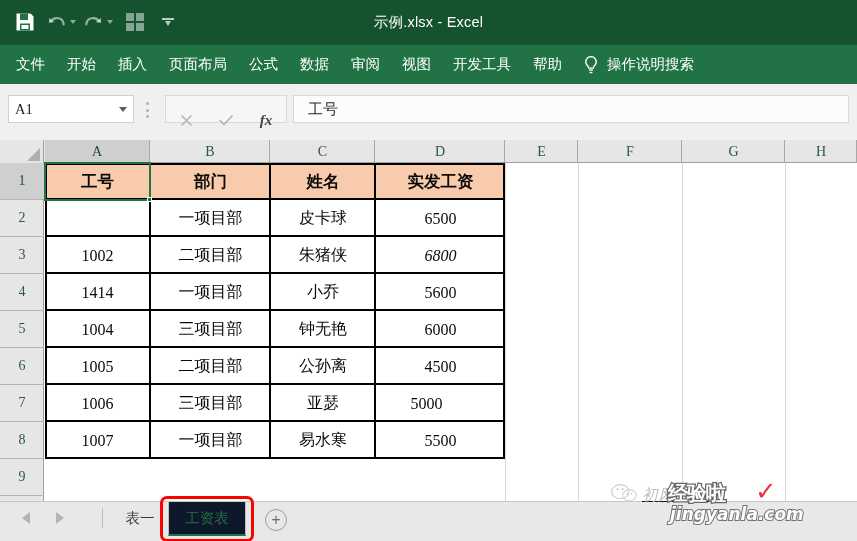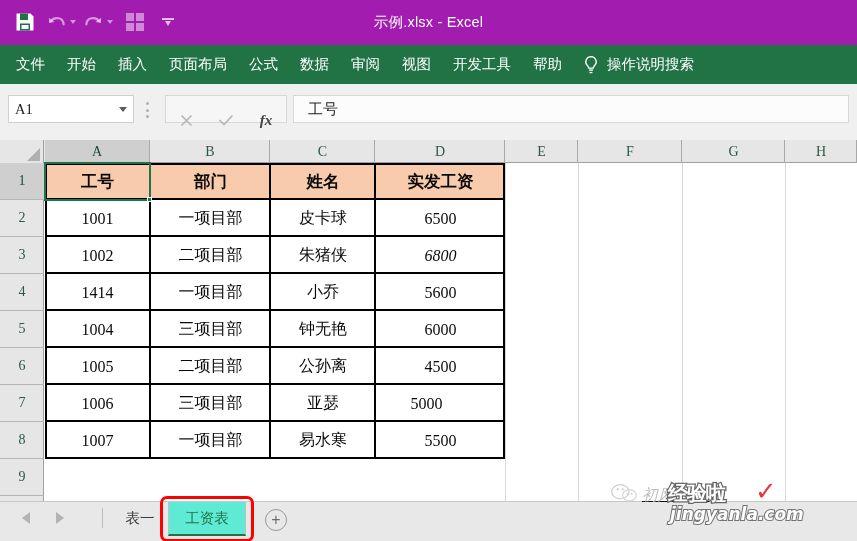--- a/index.html
+++ b/index.html
@@ -7,21 +7,21 @@
     width: 857px; height: 541px;
     overflow: hidden;
     font-family: "Liberation Sans", "DejaVu Sans", sans-serif;
     background: #ffffff;
   }
   #app { position: relative; width: 857px; height: 541px; }
 
   
   .titlebar {
     position: absolute; left: 0; top: 0; width: 857px; height: 45px;
-    background: #a21caf;
+    background: #14532d;
   }
   .qat { position: absolute; left: 14px; top: 8px; display: flex; align-items: center; height: 28px; }
   .qat-btn {
     display: flex; align-items: center; justify-content: center;
     height: 26px; cursor: default;
   }
   .icon-save { width: 22px; height: 22px; margin-right: 10px; }
   .icon-undo, .icon-redo { width: 21px; height: 21px; }
   .caret {
     width: 0; height: 0; margin-left: 3px; margin-right: 7px;
@@ -163,21 +163,21 @@
   .arw.l { border-top: 6px solid transparent; border-bottom: 6px solid transparent; border-right: 8px solid #b3b3b3; }
   .arw.r { border-top: 6px solid transparent; border-bottom: 6px solid transparent; border-left: 8px solid #b3b3b3; }
   .tabsep { position: absolute; left: 102px; top: 6px; width: 1px; height: 20px; background: #bdbdbd; }
   .sheettab {
     position: absolute; top: 0; height: 33px;
     display: flex; align-items: center; justify-content: center;
     font-size: 14.5px; font-family: "Liberation Serif", serif;
     color: #3c3c3c; padding: 0 12px; cursor: default;
   }
   .sheettab.active {
-    background: #5eead4; color: #217346; font-weight: normal;
+    background: #0f172a; color: #217346; font-weight: normal;
     border-left: 1px solid #c0c0c0; border-right: 1px solid #c0c0c0;
     border-bottom: 2.5px solid #217346;
     height: 34px;
   }
   .addsheet {
     position: absolute; left: 265px; top: 7px; width: 22px; height: 22px;
     border: 1.5px solid #9a9a9a; border-radius: 50%;
     display: flex; align-items: center; justify-content: center;
     color: #6d6d6d; font-size: 16px; line-height: 1;
   }
@@ -351,21 +351,20 @@
       <div class="gline-v" style="left:460px;"></div>
       <div class="gline-v" style="left:533px;"></div>
       <div class="gline-v" style="left:637px;"></div>
       <div class="gline-v" style="left:740px;"></div>
 
       <div class="cell hdrcell" style="left:0px;   top:0px; width:105px; height:37px;">工号</div>
       <div class="cell hdrcell" style="left:106px; top:0px; width:119px; height:37px;">部门</div>
       <div class="cell hdrcell" style="left:226px; top:0px; width:104px; height:37px;">姓名</div>
       <div class="cell hdrcell" style="left:331px; top:0px; width:129px; height:37px;">实发工资</div>
 
-      <div class="cell" style="left:0px;   top:37px; width:105px; height:37px;">1001</div>
       <div class="cell" style="left:106px; top:37px; width:119px; height:37px;">一项目部</div>
       <div class="cell" style="left:226px; top:37px; width:104px; height:37px;">皮卡球</div>
       <div class="cell" style="left:331px; top:37px; width:129px; height:37px;">6500</div>
 
       <div class="cell" style="left:0px;   top:74px; width:105px; height:37px;">1002</div>
       <div class="cell" style="left:106px; top:74px; width:119px; height:37px;">二项目部</div>
       <div class="cell" style="left:226px; top:74px; width:104px; height:37px;">朱猪侠</div>
       <div class="cell" style="left:331px; top:74px; width:129px; height:37px;font-style:italic;">6800</div>
 
       <div class="cell" style="left:0px;   top:111px; width:105px; height:37px;">1414</div>

